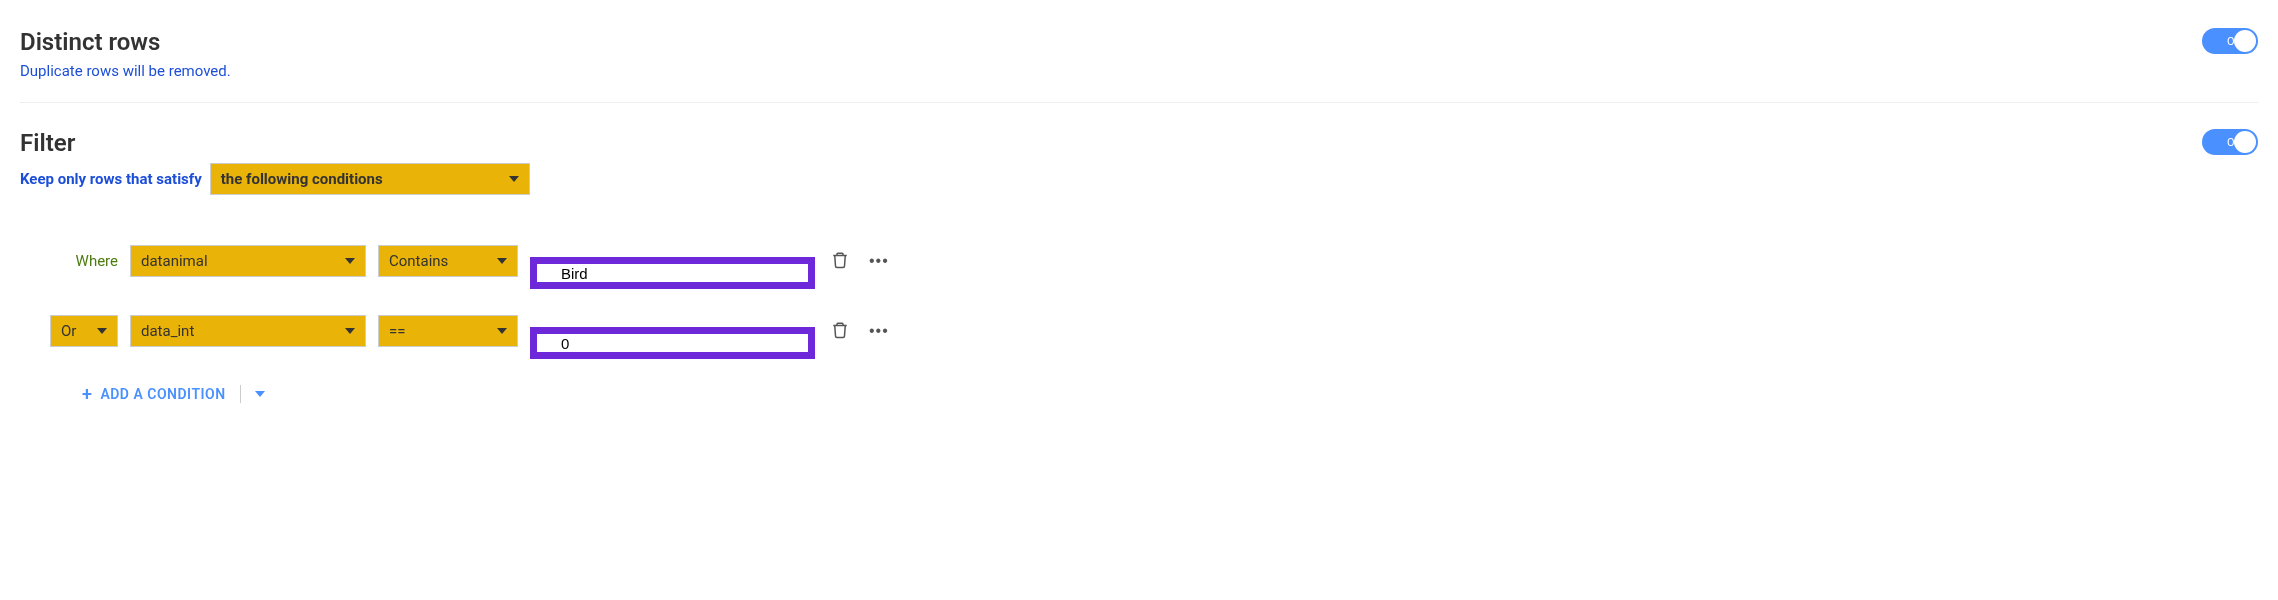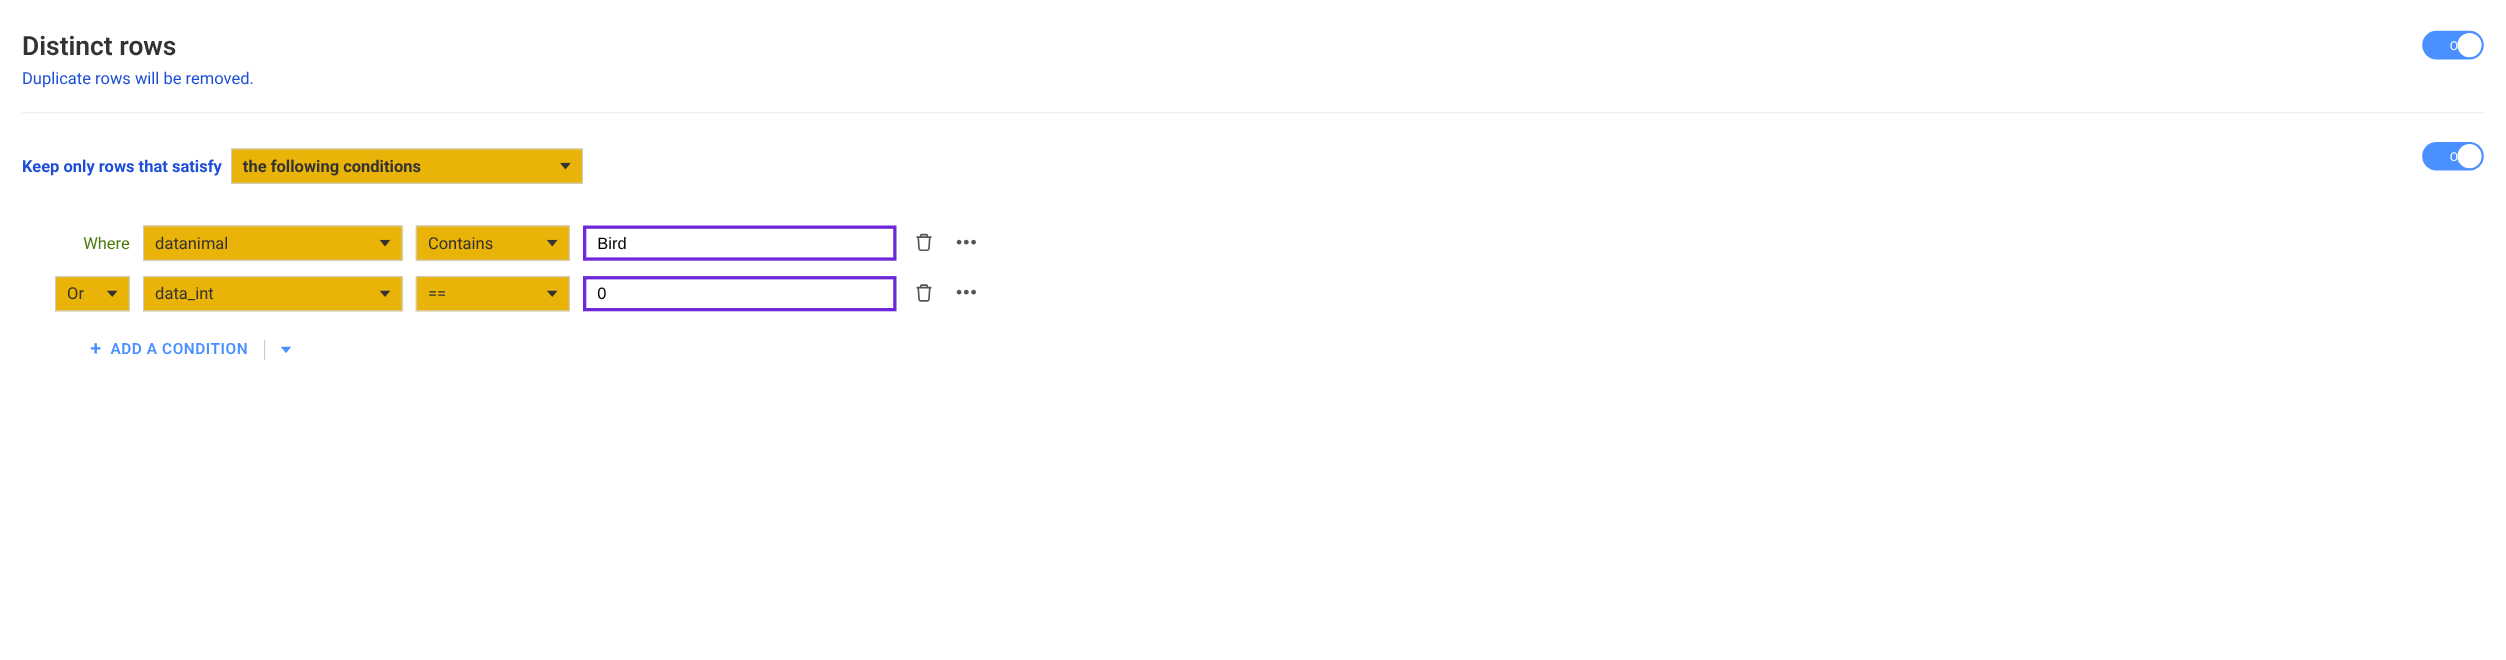--- a/index.html
+++ b/index.html
@@ -100,26 +100,27 @@
     }
     .where-label {
       font-size: 15px;
       color: #4d7c0f;
     }
     .column-select { width: 236px; gap: 16px; }
     .operator-select { width: 140px; position: relative; }
     .operator-select .select-text { text-align: center; }
     .operator-select .select-caret { position: absolute; right: 10px; }
     .value-input {
-      border: 3px solid #6d28d9;
-      padding: 6px 10px;
+      border: 7px solid #6d28d9;
+      padding: 6px 24px;
       font-size: 15px;
       width: 285px;
       height: 32px;
       box-sizing: border-box;
+      margin-top: 24px;
     }
     .junction-select { width: 68px; }
     .icon-btn {
       background: none;
       border: none;
       cursor: pointer;
       padding: 4px;
       display: flex;
       align-items: center;
       justify-content: center;
@@ -169,20 +170,21 @@
   <div class="toggle">
     <span class="toggle-label">ON</span>
     <span class="toggle-knob"></span>
   </div>
 </div>
 
 <hr class="divider">
 
 <div class="section">
   <div class="section-left">
+    <h2 class="section-title">Filter</h2>
     <div class="filter-mode-row">
       <span class="section-desc">Keep only rows that satisfy</span>
       <div class="select" style="width:320px">
         <span class="select-text">the following conditions</span>
         <span class="select-caret">
           <svg viewBox="0 0 10 6" width="10" height="6">
               <path d="M0 0 L5 6 L10 0 Z" fill="#333"></path>
             </svg>
         </span>
       </div>

